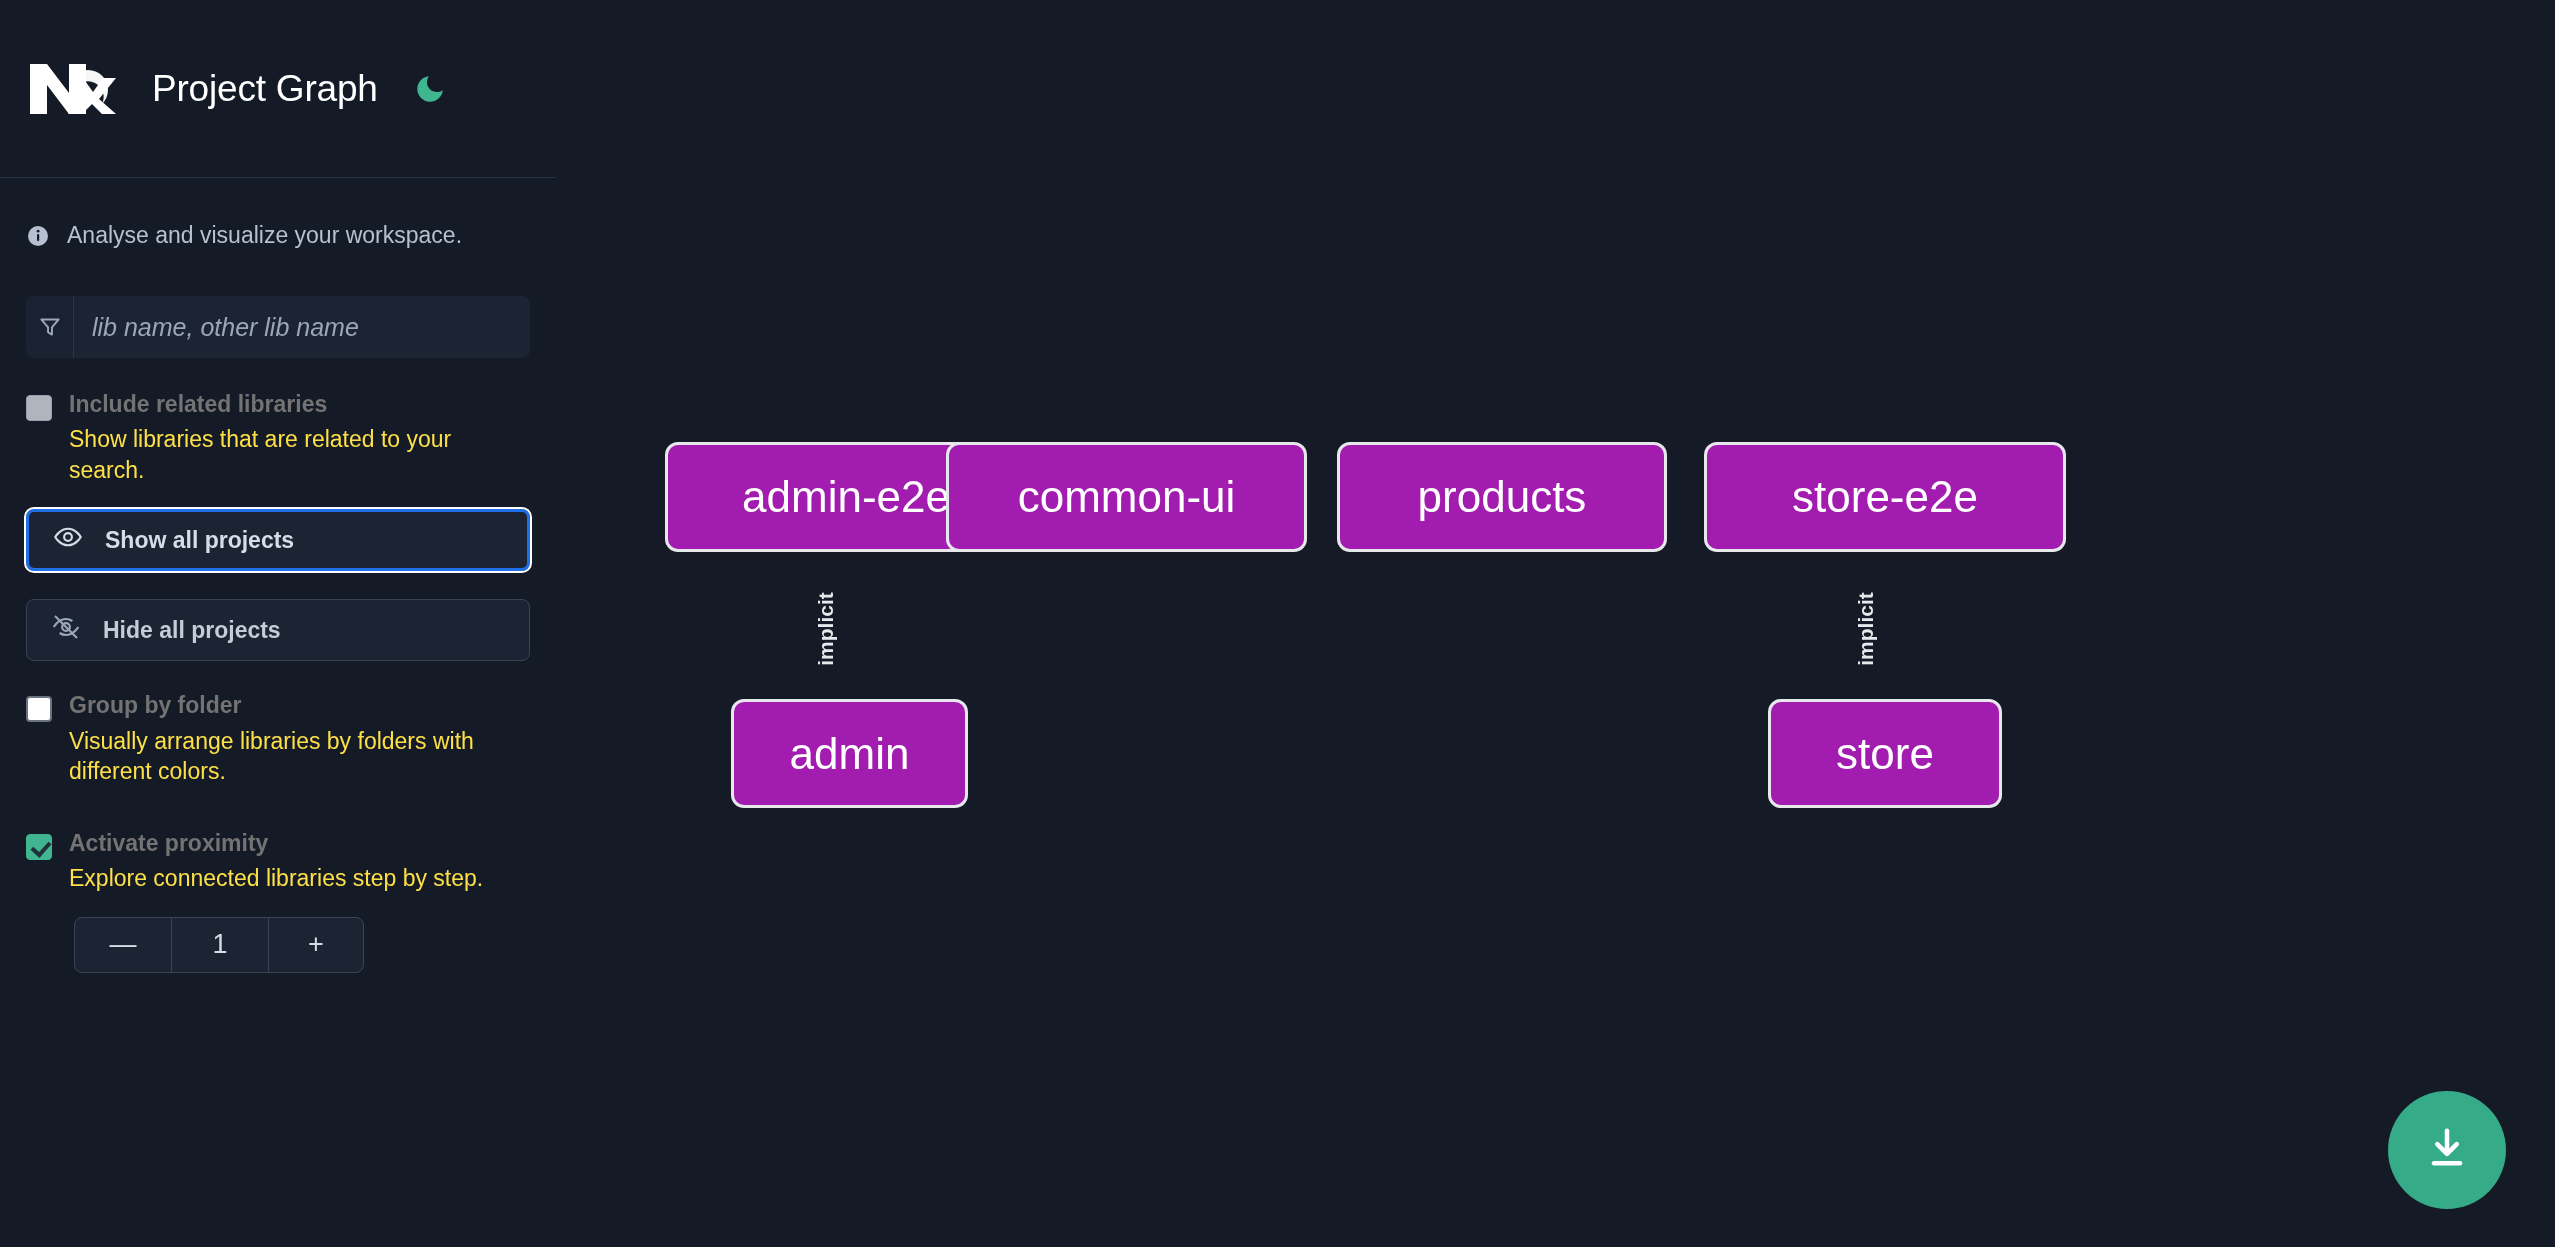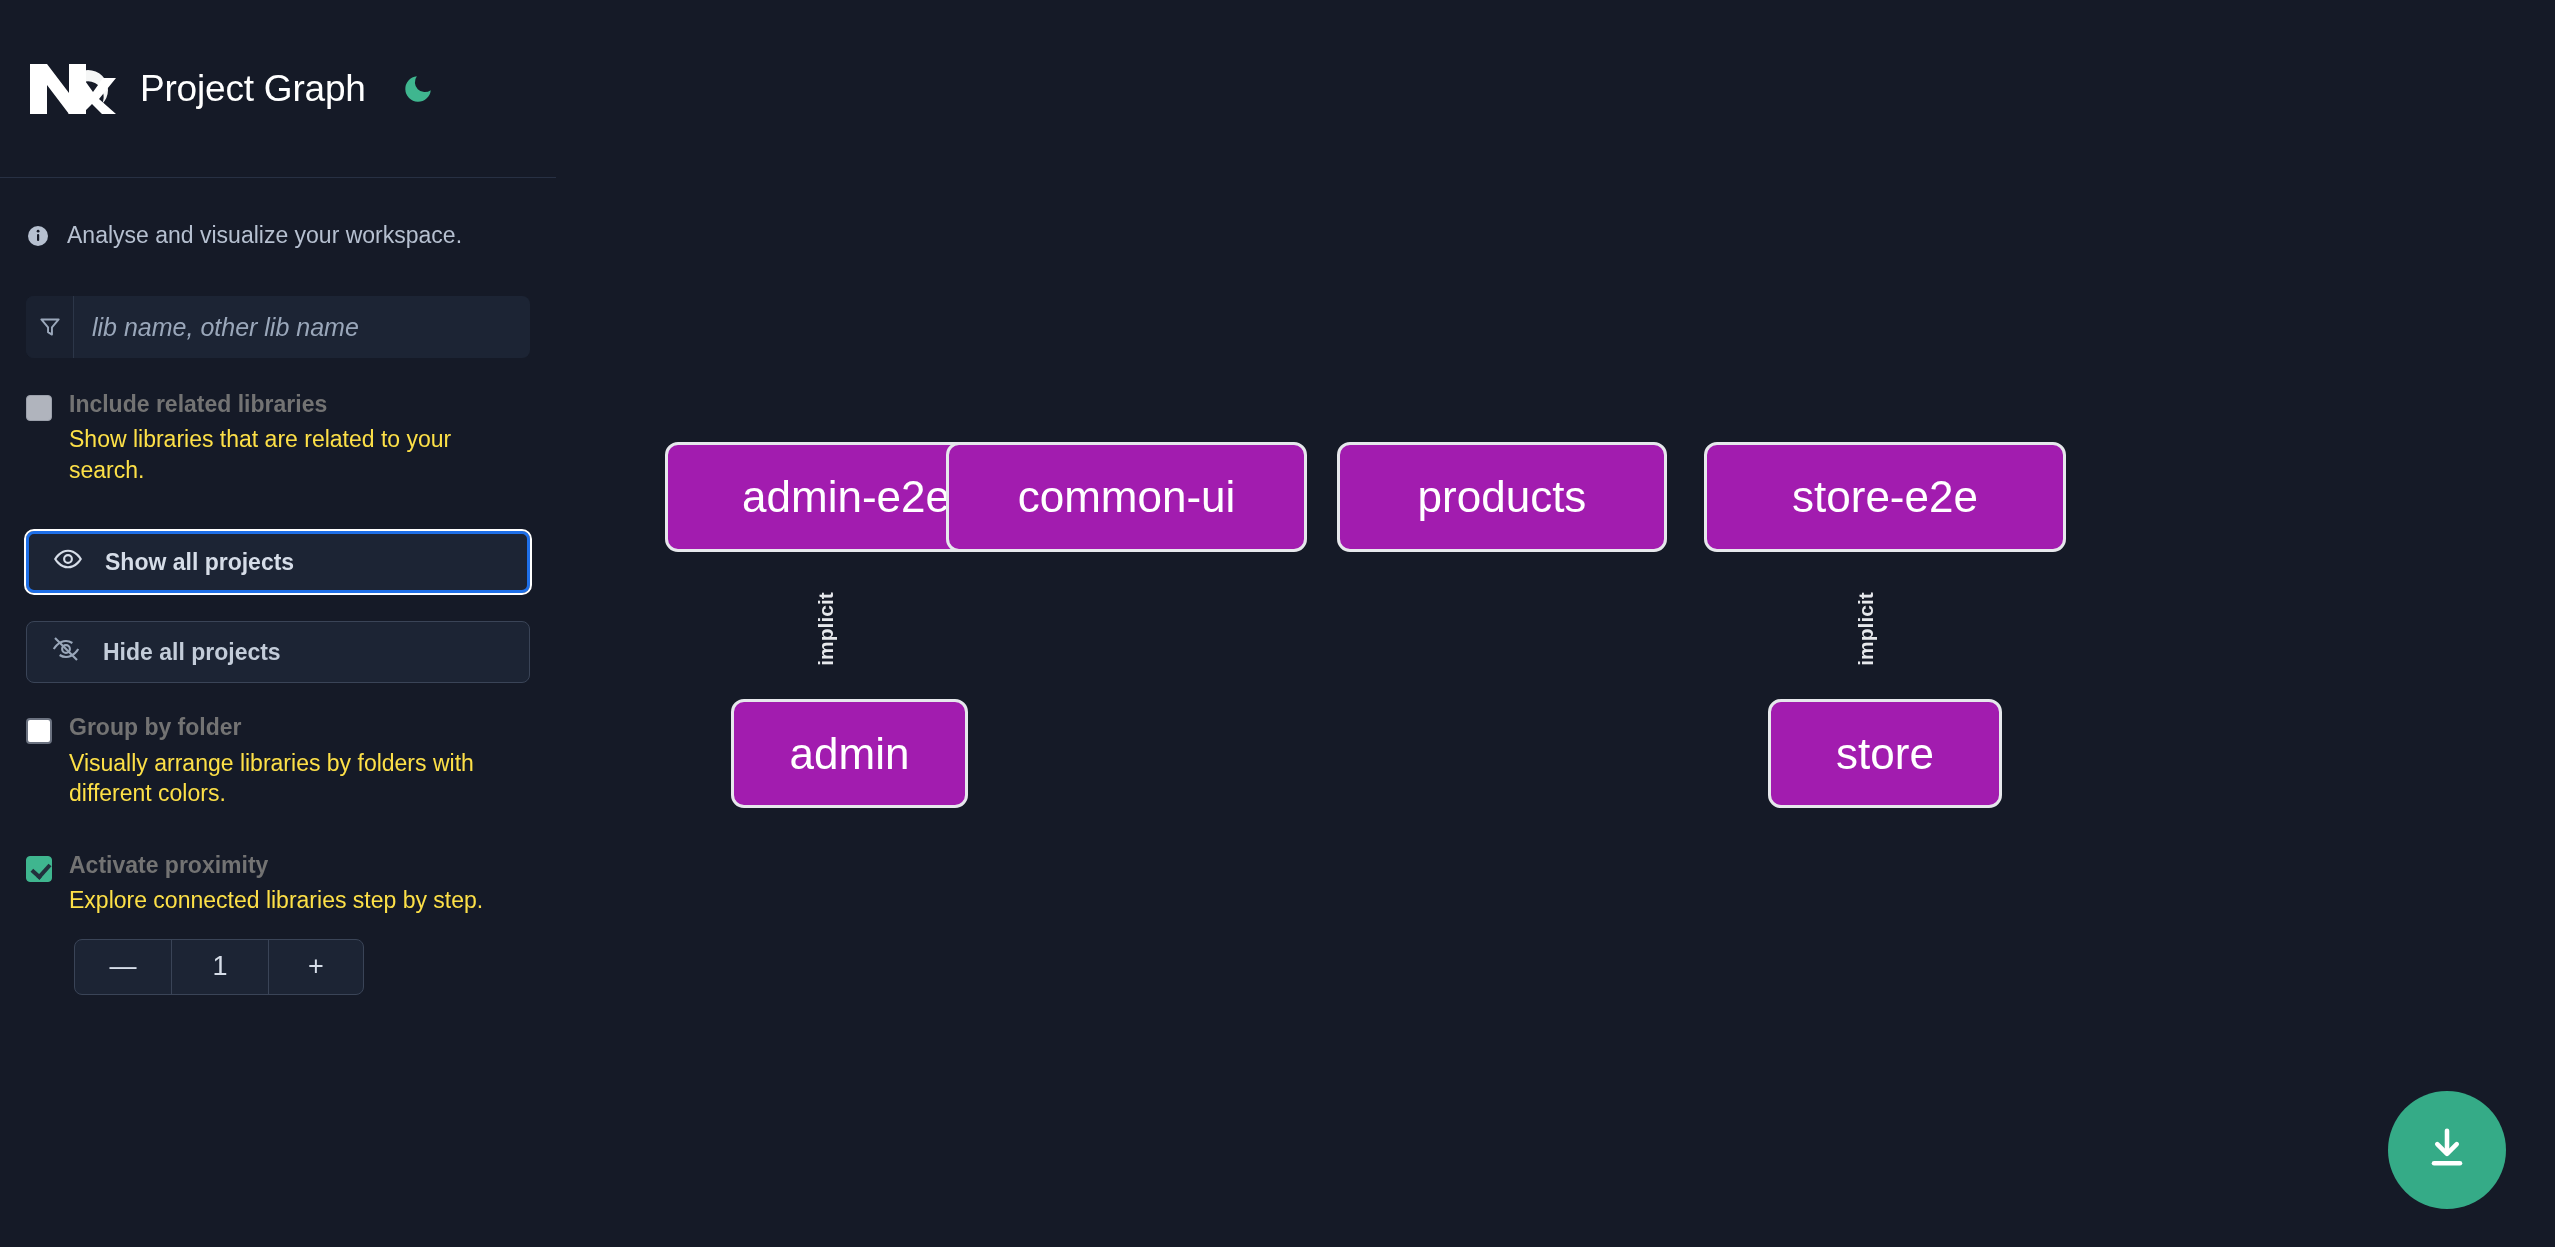--- a/index.html
+++ b/index.html
@@ -23,21 +23,21 @@
     display: flex; align-items: center;
     padding-left: 26px;
     border-bottom: 1px solid #273043;
   }
   .nx-logo { width: 94px; height: 58px; flex: 0 0 auto; }
   .app-title {
     color: #ffffff;
     font-size: 37px;
     font-weight: 400;
     letter-spacing: -0.2px;
-    margin-left: 20px;
+    margin-left: 32px;
   }
   .theme-toggle {
     margin-left: 32px;
     width: 40px; height: 40px;
     display: flex; align-items: center; justify-content: center;
     cursor: pointer;
   }
 
   .sidebar-body { padding: 0 26px; }
 
@@ -106,21 +106,21 @@
     gap: 22px;
     padding-left: 24px;
     border-radius: 8px;
     background: #1c2434;
     color: #d6dde8;
     font-size: 23px;
     font-weight: bold;
     cursor: pointer;
   }
   .btn-show {
-    margin-top: 46px;
+    margin-top: 24px;
     border: 3px solid #1e6fe8;
     outline: 2px solid #ffffff;
     outline-offset: 0px;
   }
   .btn-hide {
     margin-top: 28px;
     border: 1px solid #3a4457;
     color: #c3ccd9;
   }
   .btn svg { flex: 0 0 auto; }

